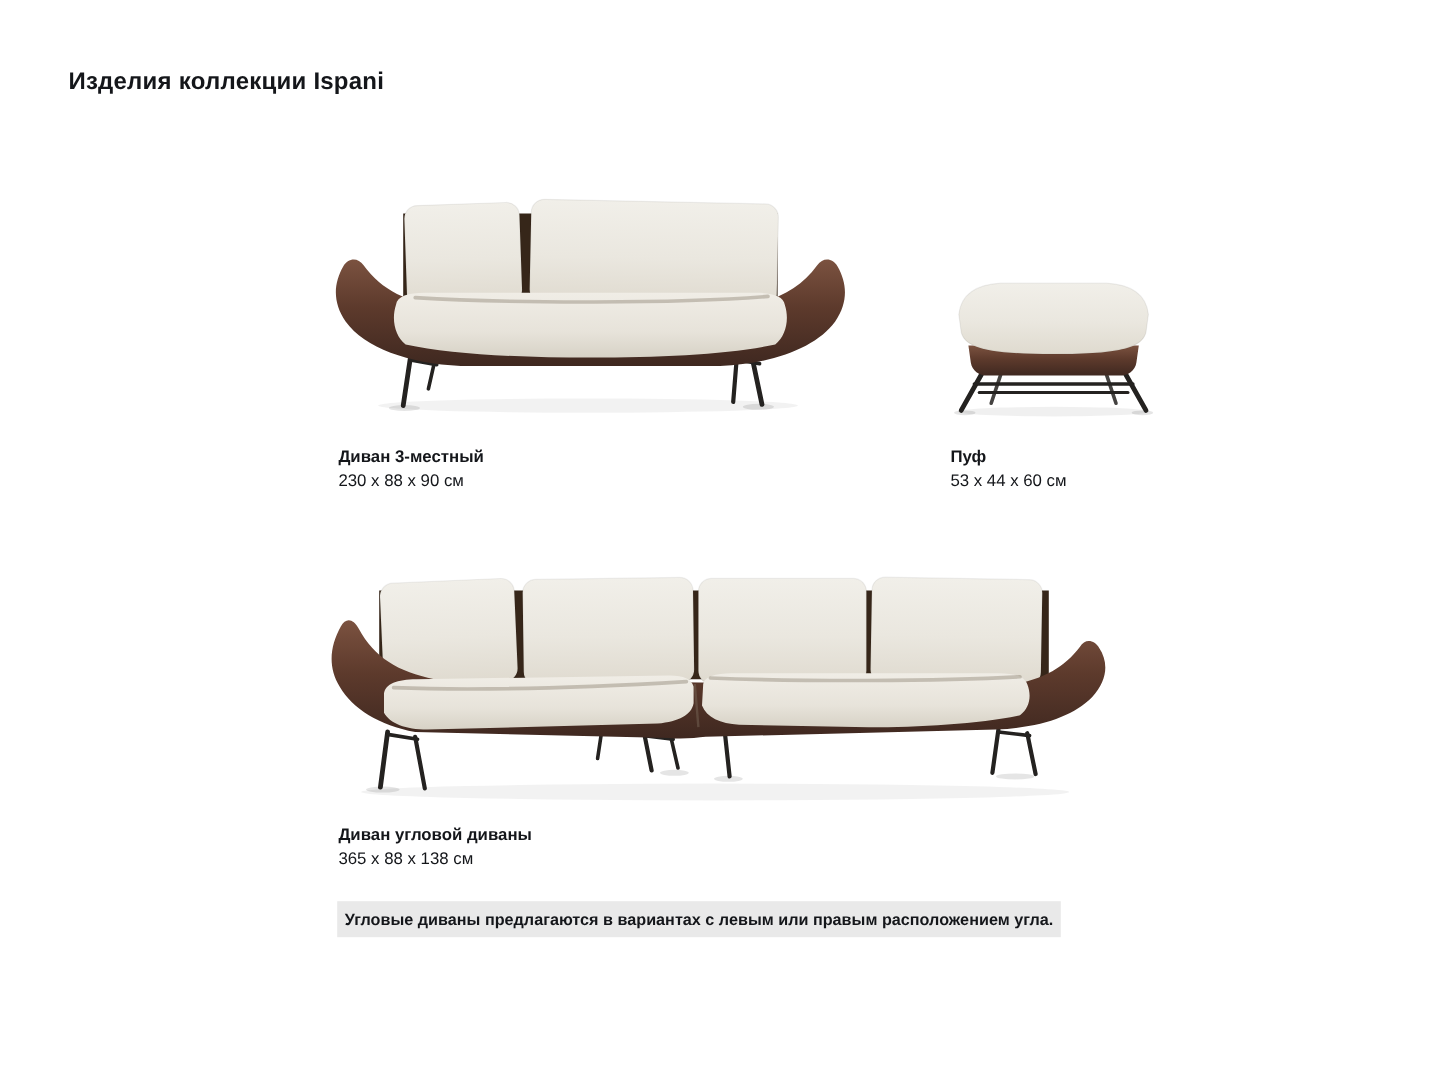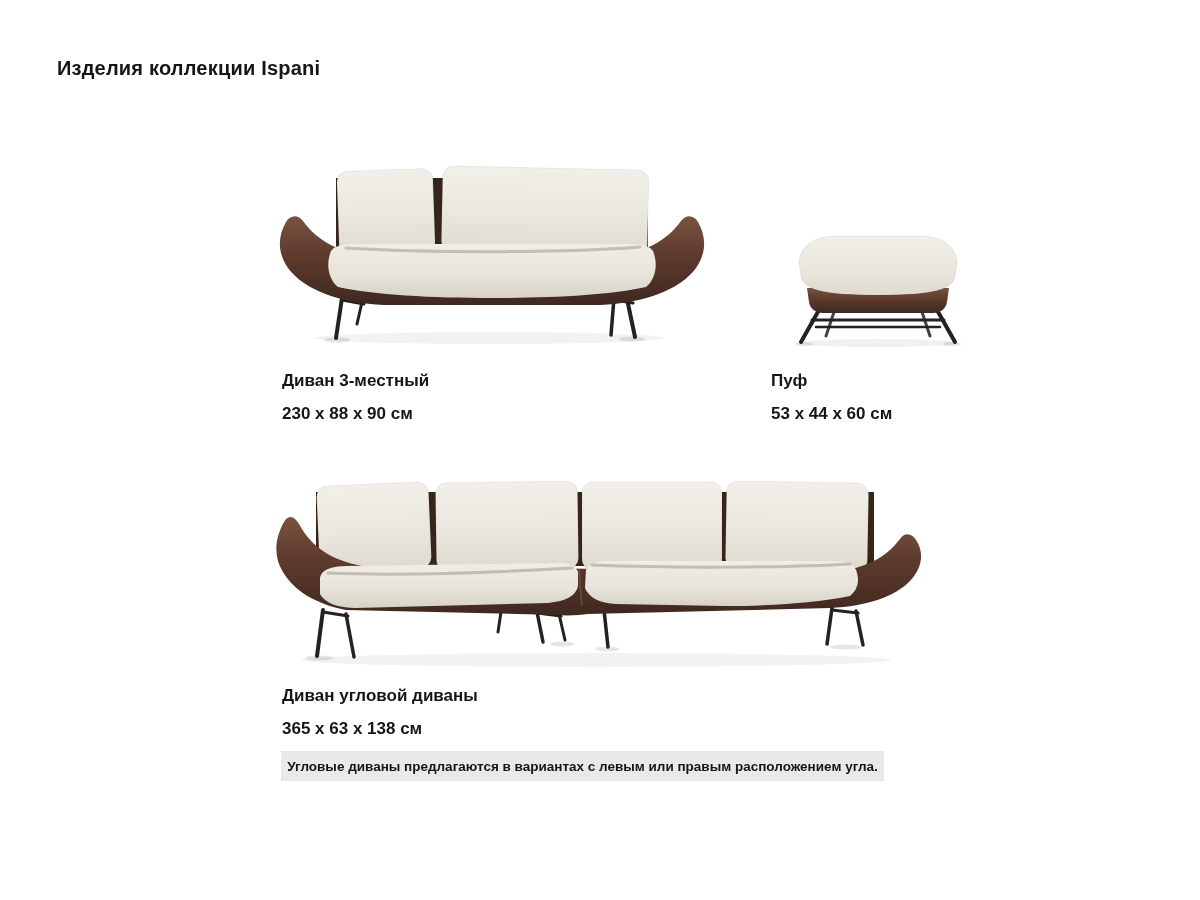--- a/index.html
+++ b/index.html
@@ -7,36 +7,36 @@
   .page{
     position:relative;width:1010px;height:900px;overflow:hidden;
     background:var(--page-bg,#ffffff);color:var(--text,#14161a);
   }
   .page-title{
     position:absolute;left:57px;top:44px;
     font-size:20px;font-weight:700;letter-spacing:.2px;color:var(--text,#14161a);
   }
   .product-image{position:absolute;margin:0;padding:0;}
   .product-image svg{display:block;}
-  .product-label{position:absolute;font-size:17px;line-height:19px;color:var(--text,#14161a);}
+  .product-label{position:absolute;font-size:14px;line-height:19px;color:var(--text,#14161a);}
   .product-name{font-weight:700;}
-  .product-dims{font-weight:700;margin-top:14px;}
+  .product-dims{font-weight:400;margin-top:1px;}
   .note-banner{
     position:absolute;left:281px;top:751px;width:603px;height:30px;
     background:var(--note-bg,#e9e9e9);
     display:flex;align-items:center;justify-content:center;
     font-size:13.5px;font-weight:700;color:var(--text,#14161a);
     text-align:left;white-space:nowrap;
   }
   
   .img-sofa3{left:276px;top:148px;}
   .img-pouf{left:788px;top:230px;}
   .img-corner{left:274px;top:460px;}
   .label-sofa3{left:282px;top:371px;}
-  .label-pouf{left:771px;top:371px;}
+  .label-pouf{left:792px;top:371px;}
   .label-corner{left:282px;top:686px;}
   .leg{stroke:var(--metal-legs,#242220);fill:none;stroke-linecap:round;}
   .crevice{stroke:#6b5c4c;opacity:.32;fill:none;stroke-linecap:round;}
   .cushion{stroke:rgba(0,0,0,0.06);stroke-width:1;}
 </style>
 </head>
 <body>
 
 <div class="page">
 
@@ -162,19 +162,19 @@
 
         <path fill="url(#gradSeat)" d="M312,110 C313,104 322,101 336,101 L558,101 C572,101 580,104 582,110 C586,120 584,130 576,136 C544,143 492,146 450,146 L342,144 C326,143 315,138 311,128 Z"></path>
 
         <path class="crevice" d="M54,113 C130,116 230,112 298,108" stroke-width="3"></path>
         <path class="crevice" d="M318,105 C390,108 510,108 576,104" stroke-width="3"></path>
         <path d="M305,110 L308,146" stroke="#7a6a5a" stroke-width="2" opacity="0.45" fill="none"></path>
       </svg>
     </figure>
     <div class="product-label label-corner">
       <div class="product-name">Диван угловой диваны</div>
-      <div class="product-dims">365 x 63 x 138 см</div>
+      <div class="product-dims">365 x 88 x 138 см</div>
     </div>
   </section>
 
   <div class="note-banner">Угловые диваны предлагаются в вариантах с левым или правым расположением угла.</div>
 
 </div>
 
 </body></html>

